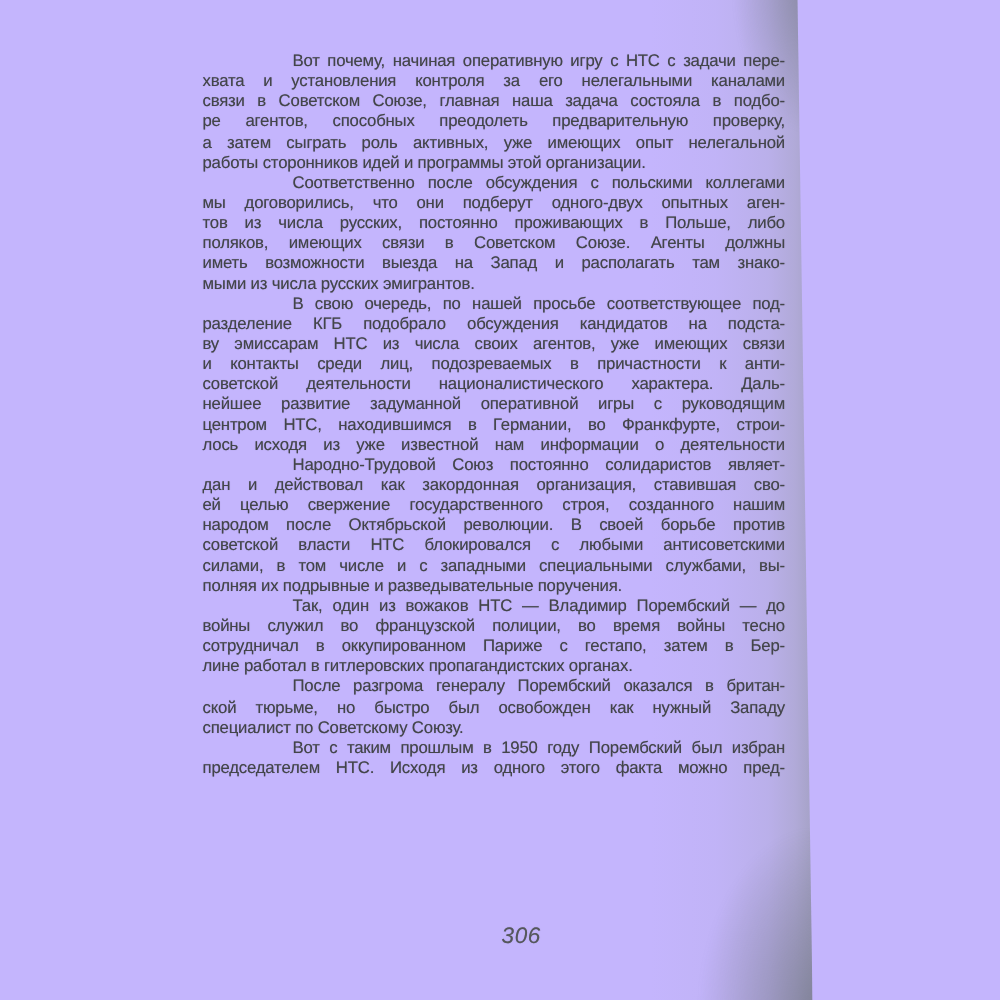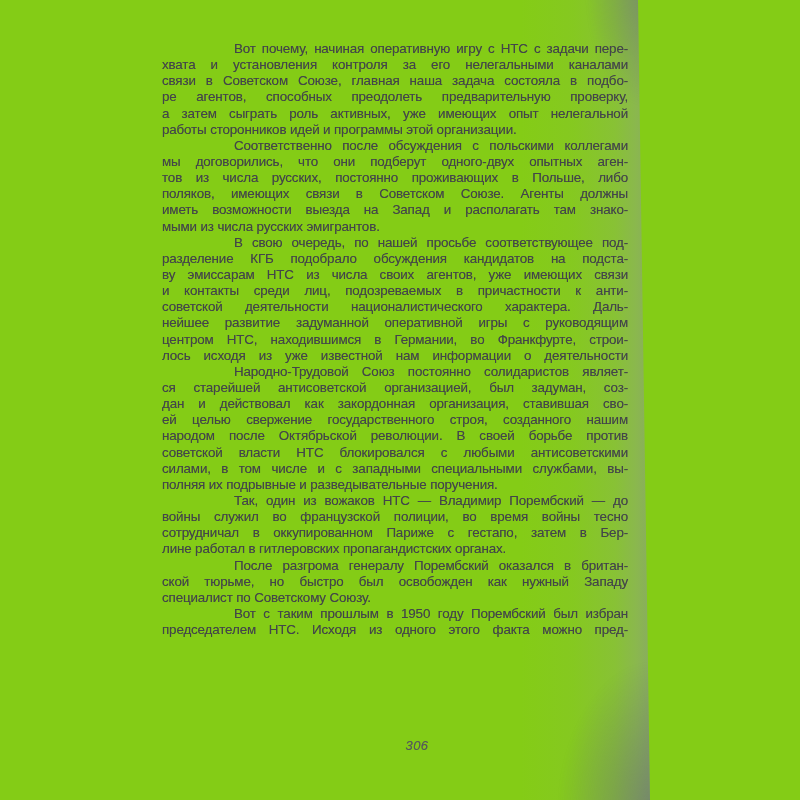--- a/index.html
+++ b/index.html
@@ -9,21 +9,21 @@
     height: 800px;
     background: #ffffff;
     overflow: hidden;
     font-family: "Liberation Sans", "DejaVu Sans", sans-serif;
   }
 
   .scan {
     position: relative;
     width: 800px;
     height: 800px;
-    background: #84cc16;
+    background: #c4b5fd;
   }
 
   
   .page-edge {
     position: absolute;
     top: 0;
     left: 520px;
     width: 132px;
     height: 800px;
     clip-path: polygon(0 0, 118px 0, 130px 100%, 0 100%);
@@ -84,21 +84,21 @@
   .line.first {
     padding-left: 72px;
   }
 
   
   .folio {
     position: absolute;
     top: 738px;
     left: 417px;
     transform: translateX(-50%);
-    font-size: 13px;
+    font-size: 18px;
     font-style: italic;
     letter-spacing: 0.5px;
     color: #55575c;
     text-shadow: 0 0 0.6px rgba(85,87,92,0.5);
   }
 </style>
 </head>
 <body>
 
 <div class="scan">
@@ -130,21 +130,20 @@
         <div class="line just">разделение КГБ подобрало обсуждения кандидатов на подста-</div>
         <div class="line just">ву эмиссарам НТС из числа своих агентов, уже имеющих связи</div>
         <div class="line just">и контакты среди лиц, подозреваемых в причастности к анти-</div>
         <div class="line just">советской деятельности националистического характера. Даль-</div>
         <div class="line just">нейшее развитие задуманной оперативной игры с руководящим</div>
         <div class="line just">центром НТС, находившимся в Германии, во Франкфурте, строи-</div>
         <div class="line just">лось исходя из уже известной нам информации о деятельности</div>
       </div>
       <div class="paragraph">
         <div class="line first just">Народно-Трудовой Союз постоянно солидаристов являет-</div>
-        <div class="line just">ся старейшей антисоветской организацией, был задуман, соз-</div>
         <div class="line just">дан и действовал как закордонная организация, ставившая сво-</div>
         <div class="line just">ей целью свержение государственного строя, созданного нашим</div>
         <div class="line just">народом после Октябрьской революции. В своей борьбе против</div>
         <div class="line just">советской власти НТС блокировался с любыми антисоветскими</div>
         <div class="line just">силами, в том числе и с западными специальными службами, вы-</div>
         <div class="line">полняя их подрывные и разведывательные поручения.</div>
       </div>
       <div class="paragraph">
         <div class="line first just">Так, один из вожаков НТС — Владимир Порембский — до</div>
         <div class="line just">войны служил во французской полиции, во время войны тесно</div>

